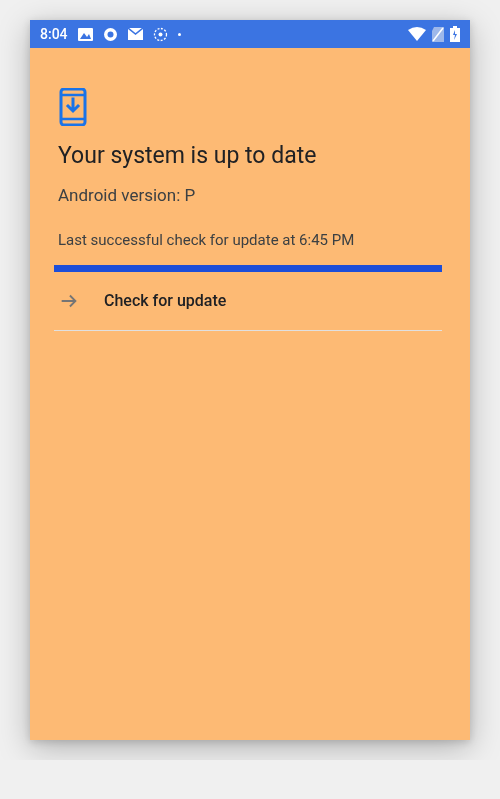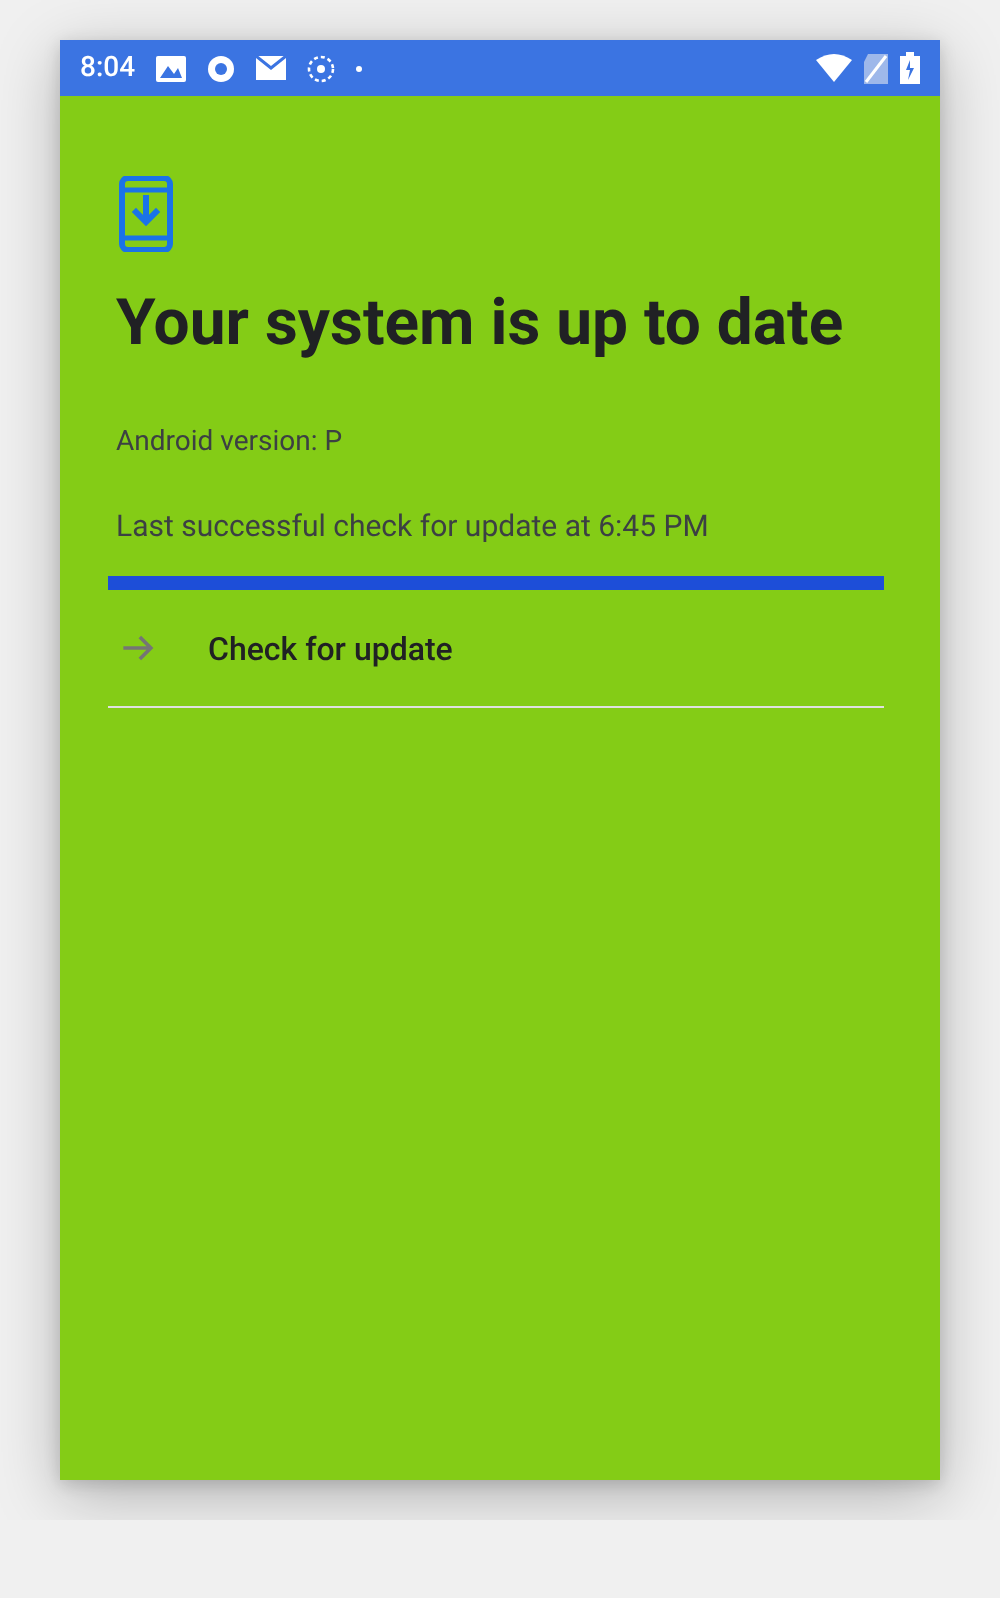--- a/index.html
+++ b/index.html
@@ -7,21 +7,21 @@
       font-family: Roboto, "Helvetica Neue", Arial, sans-serif;
       background: #f0f0f0;
       display: flex;
       justify-content: center;
       align-items: flex-start;
       padding: 20px 0;
     }
     .phone {
       width: 440px;
       height: 720px;
-      background: #84cc16;
+      background: #fdba74;
       box-shadow: 0 8px 30px rgba(0,0,0,0.25), 0 2px 8px rgba(0,0,0,0.15);
       display: flex;
       flex-direction: column;
       overflow: hidden;
     }
     .status-bar {
       height: 28px;
       background: #3b74e2;
       display: flex;
       align-items: center;
@@ -59,28 +59,28 @@
       padding: 40px 28px 0 28px;
       color: #202124;
     }
     .update-icon {
       width: 30px;
       height: 38px;
       margin-bottom: 16px;
       position: relative;
     }
     .title {
-      font-size: 32px;
-      font-weight: 700;
+      font-size: 23px;
+      font-weight: 400;
       color: #202124;
-      margin-bottom: 31px;
+      margin-bottom: 14px;
       letter-spacing: 0;
     }
     .info-line {
-      font-size: 14px;
+      font-size: 17px;
       color: #3c4043;
       line-height: 1.5;
     }
     .last-check {
       font-size: 15px;
       color: #3c4043;
       margin-top: 22px;
       margin-bottom: 16px;
     }
     .action-row {

